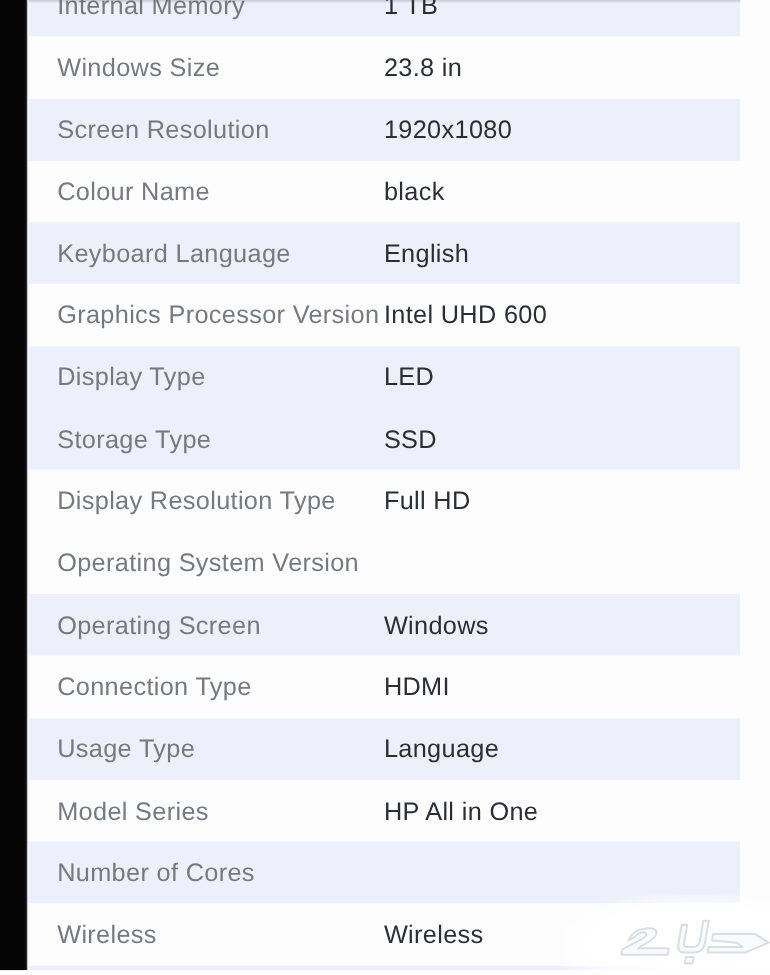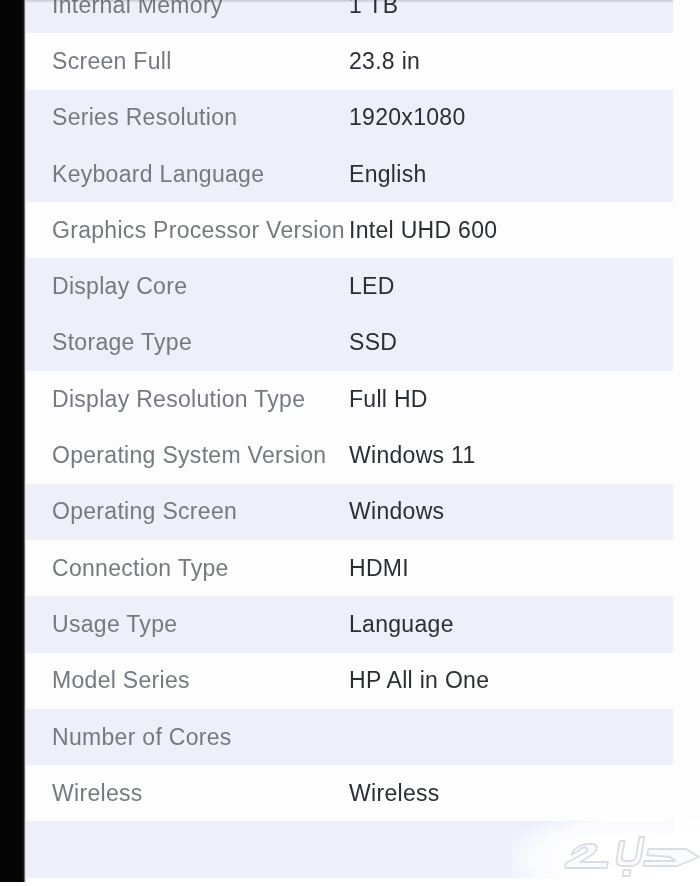--- a/index.html
+++ b/index.html
@@ -50,50 +50,53 @@
 
   <div class="left-bar"></div>
 
   <div class="table">
     <div class="rows">
         <div class="row alt">
     <div class="label">Internal Memory</div>
     <div class="value">1 TB</div>
   </div>
         <div class="row">
-    <div class="label">Screen Full</div>
+    <div class="label">Windows Size</div>
     <div class="value">23.8 in</div>
   </div>
         <div class="row alt">
-    <div class="label">Series Resolution</div>
+    <div class="label">Screen Resolution</div>
     <div class="value">1920x1080</div>
+  </div>
+        <div class="row">
+    <div class="label">Colour Name</div>
+    <div class="value">black</div>
   </div>
         <div class="row alt">
     <div class="label">Keyboard Language</div>
     <div class="value">English</div>
   </div>
         <div class="row">
     <div class="label">Graphics Processor Version</div>
     <div class="value">Intel UHD 600</div>
   </div>
         <div class="row alt">
-    <div class="label">Display Core</div>
+    <div class="label">Display Type</div>
     <div class="value">LED</div>
   </div>
         <div class="row alt">
     <div class="label">Storage Type</div>
     <div class="value">SSD</div>
   </div>
         <div class="row">
     <div class="label">Display Resolution Type</div>
     <div class="value">Full HD</div>
   </div>
         <div class="row">
     <div class="label">Operating System Version</div>
-    <div class="value">Windows 11</div>
   </div>
         <div class="row alt">
     <div class="label">Operating Screen</div>
     <div class="value">Windows</div>
   </div>
         <div class="row">
     <div class="label">Connection Type</div>
     <div class="value">HDMI</div>
   </div>
         <div class="row alt">

